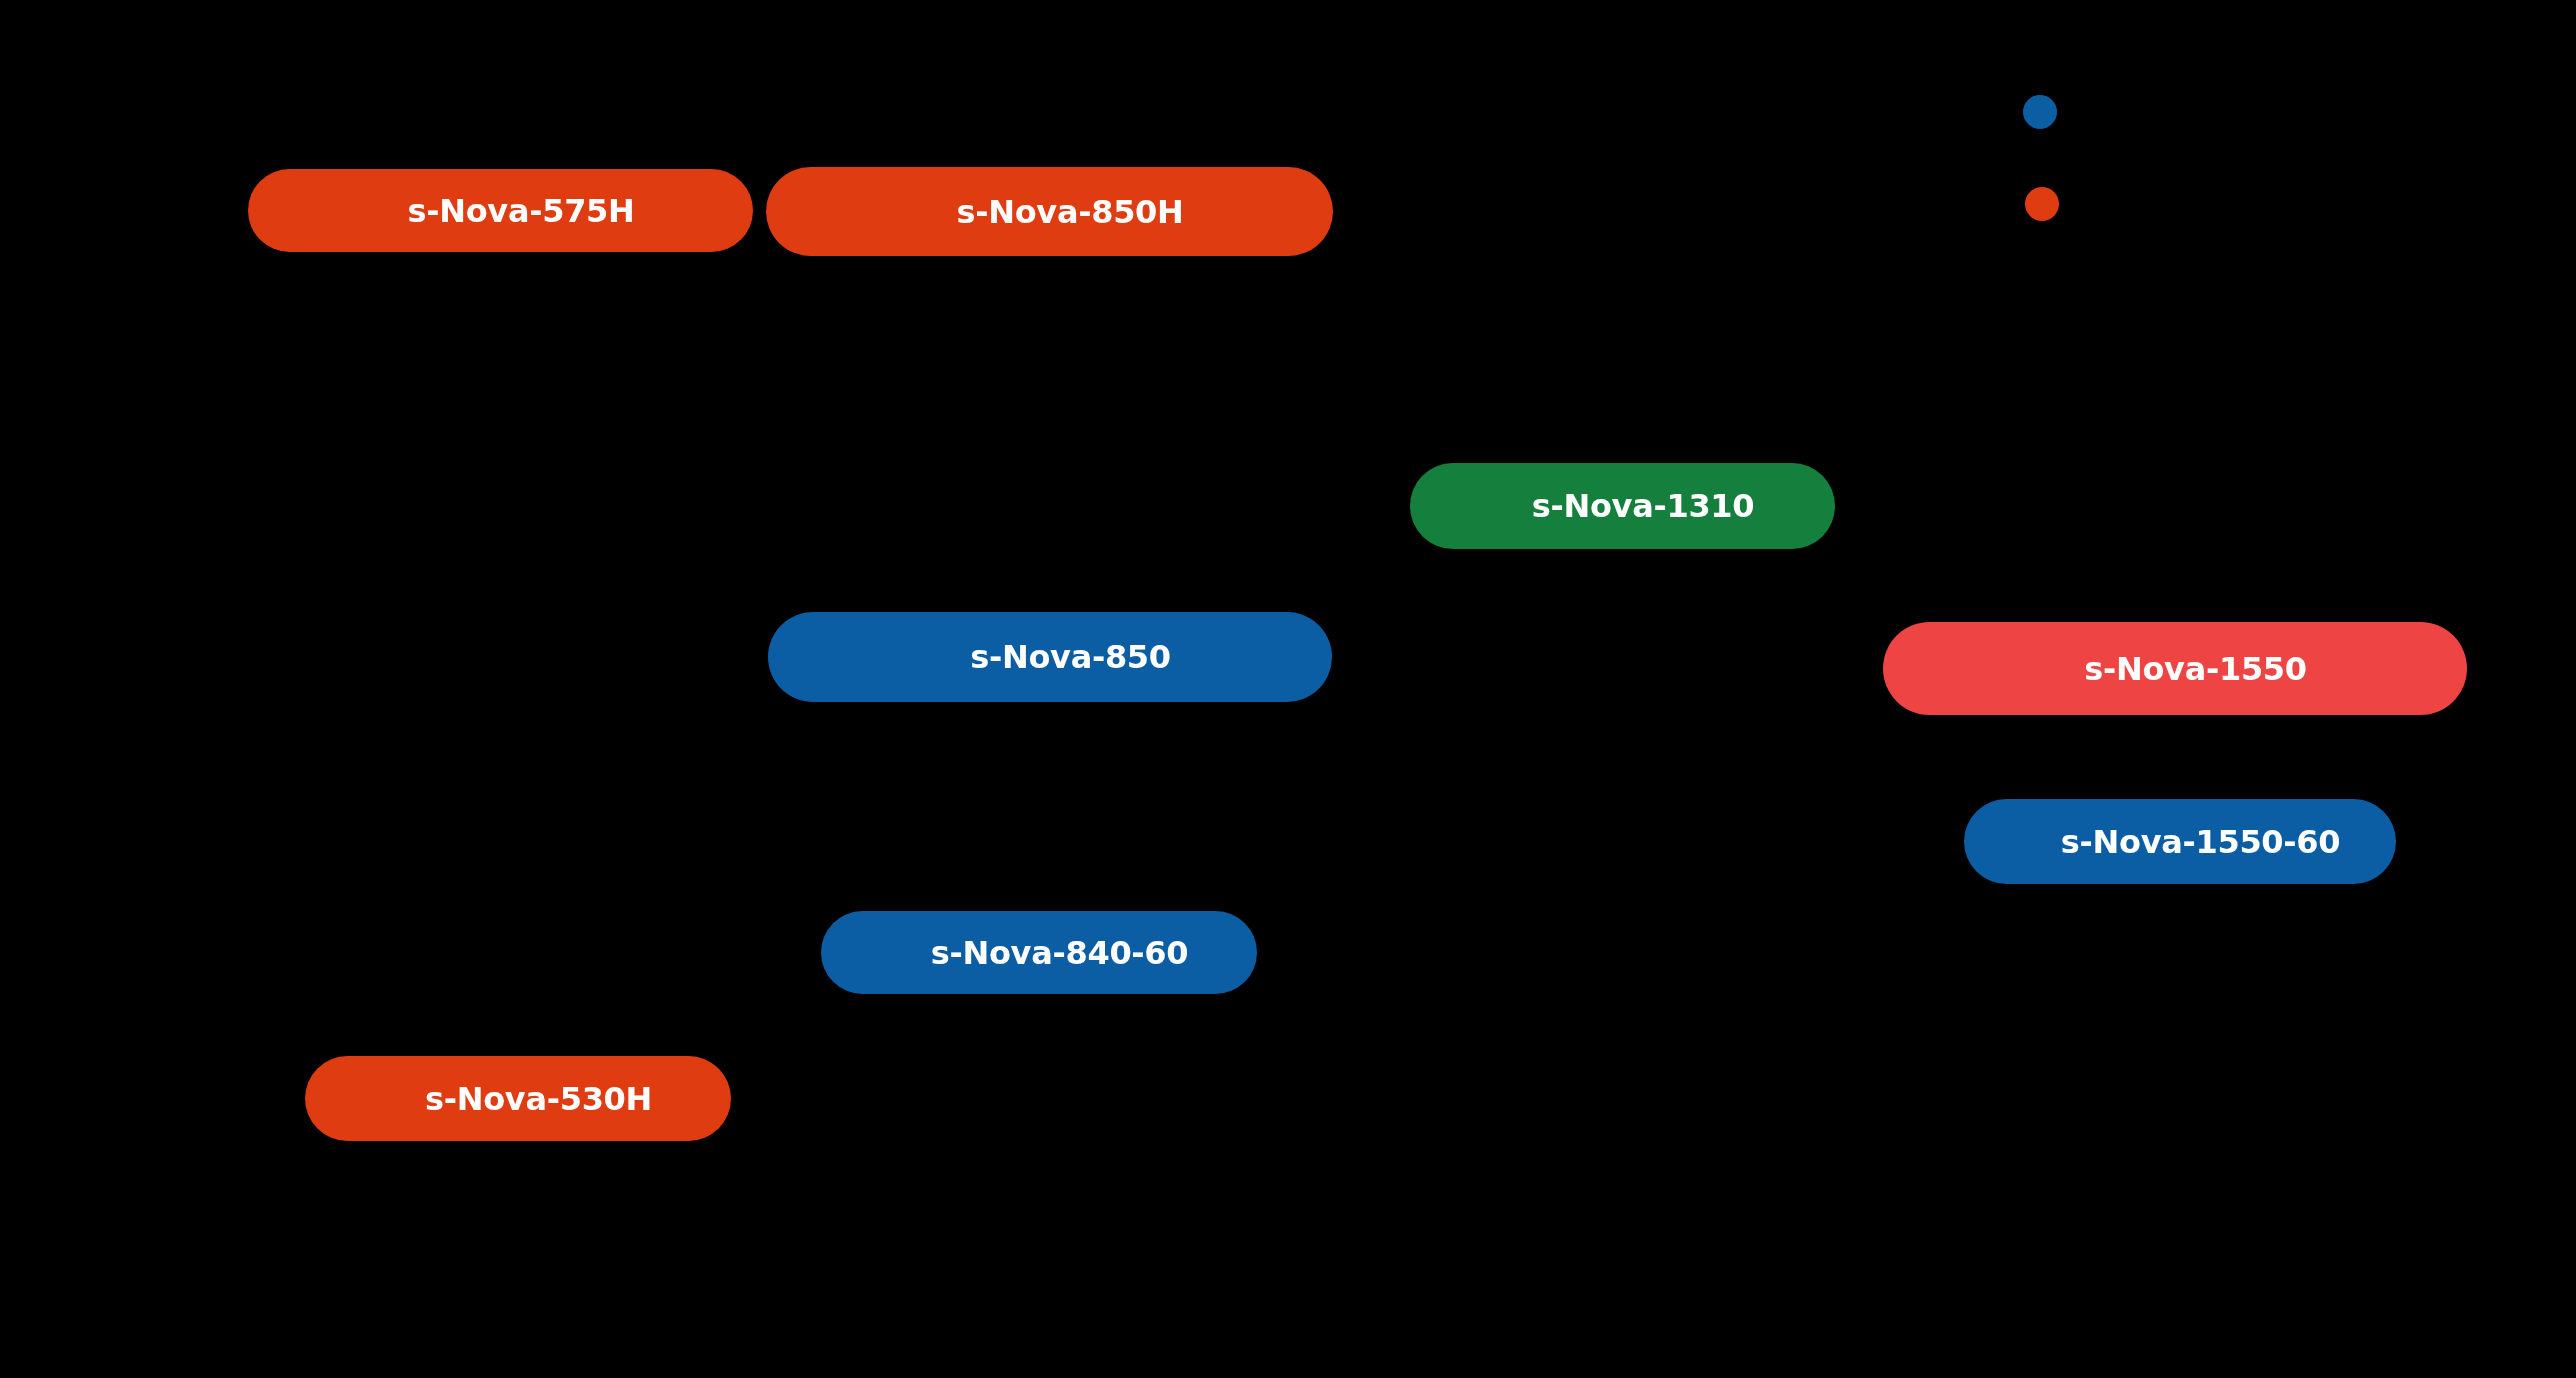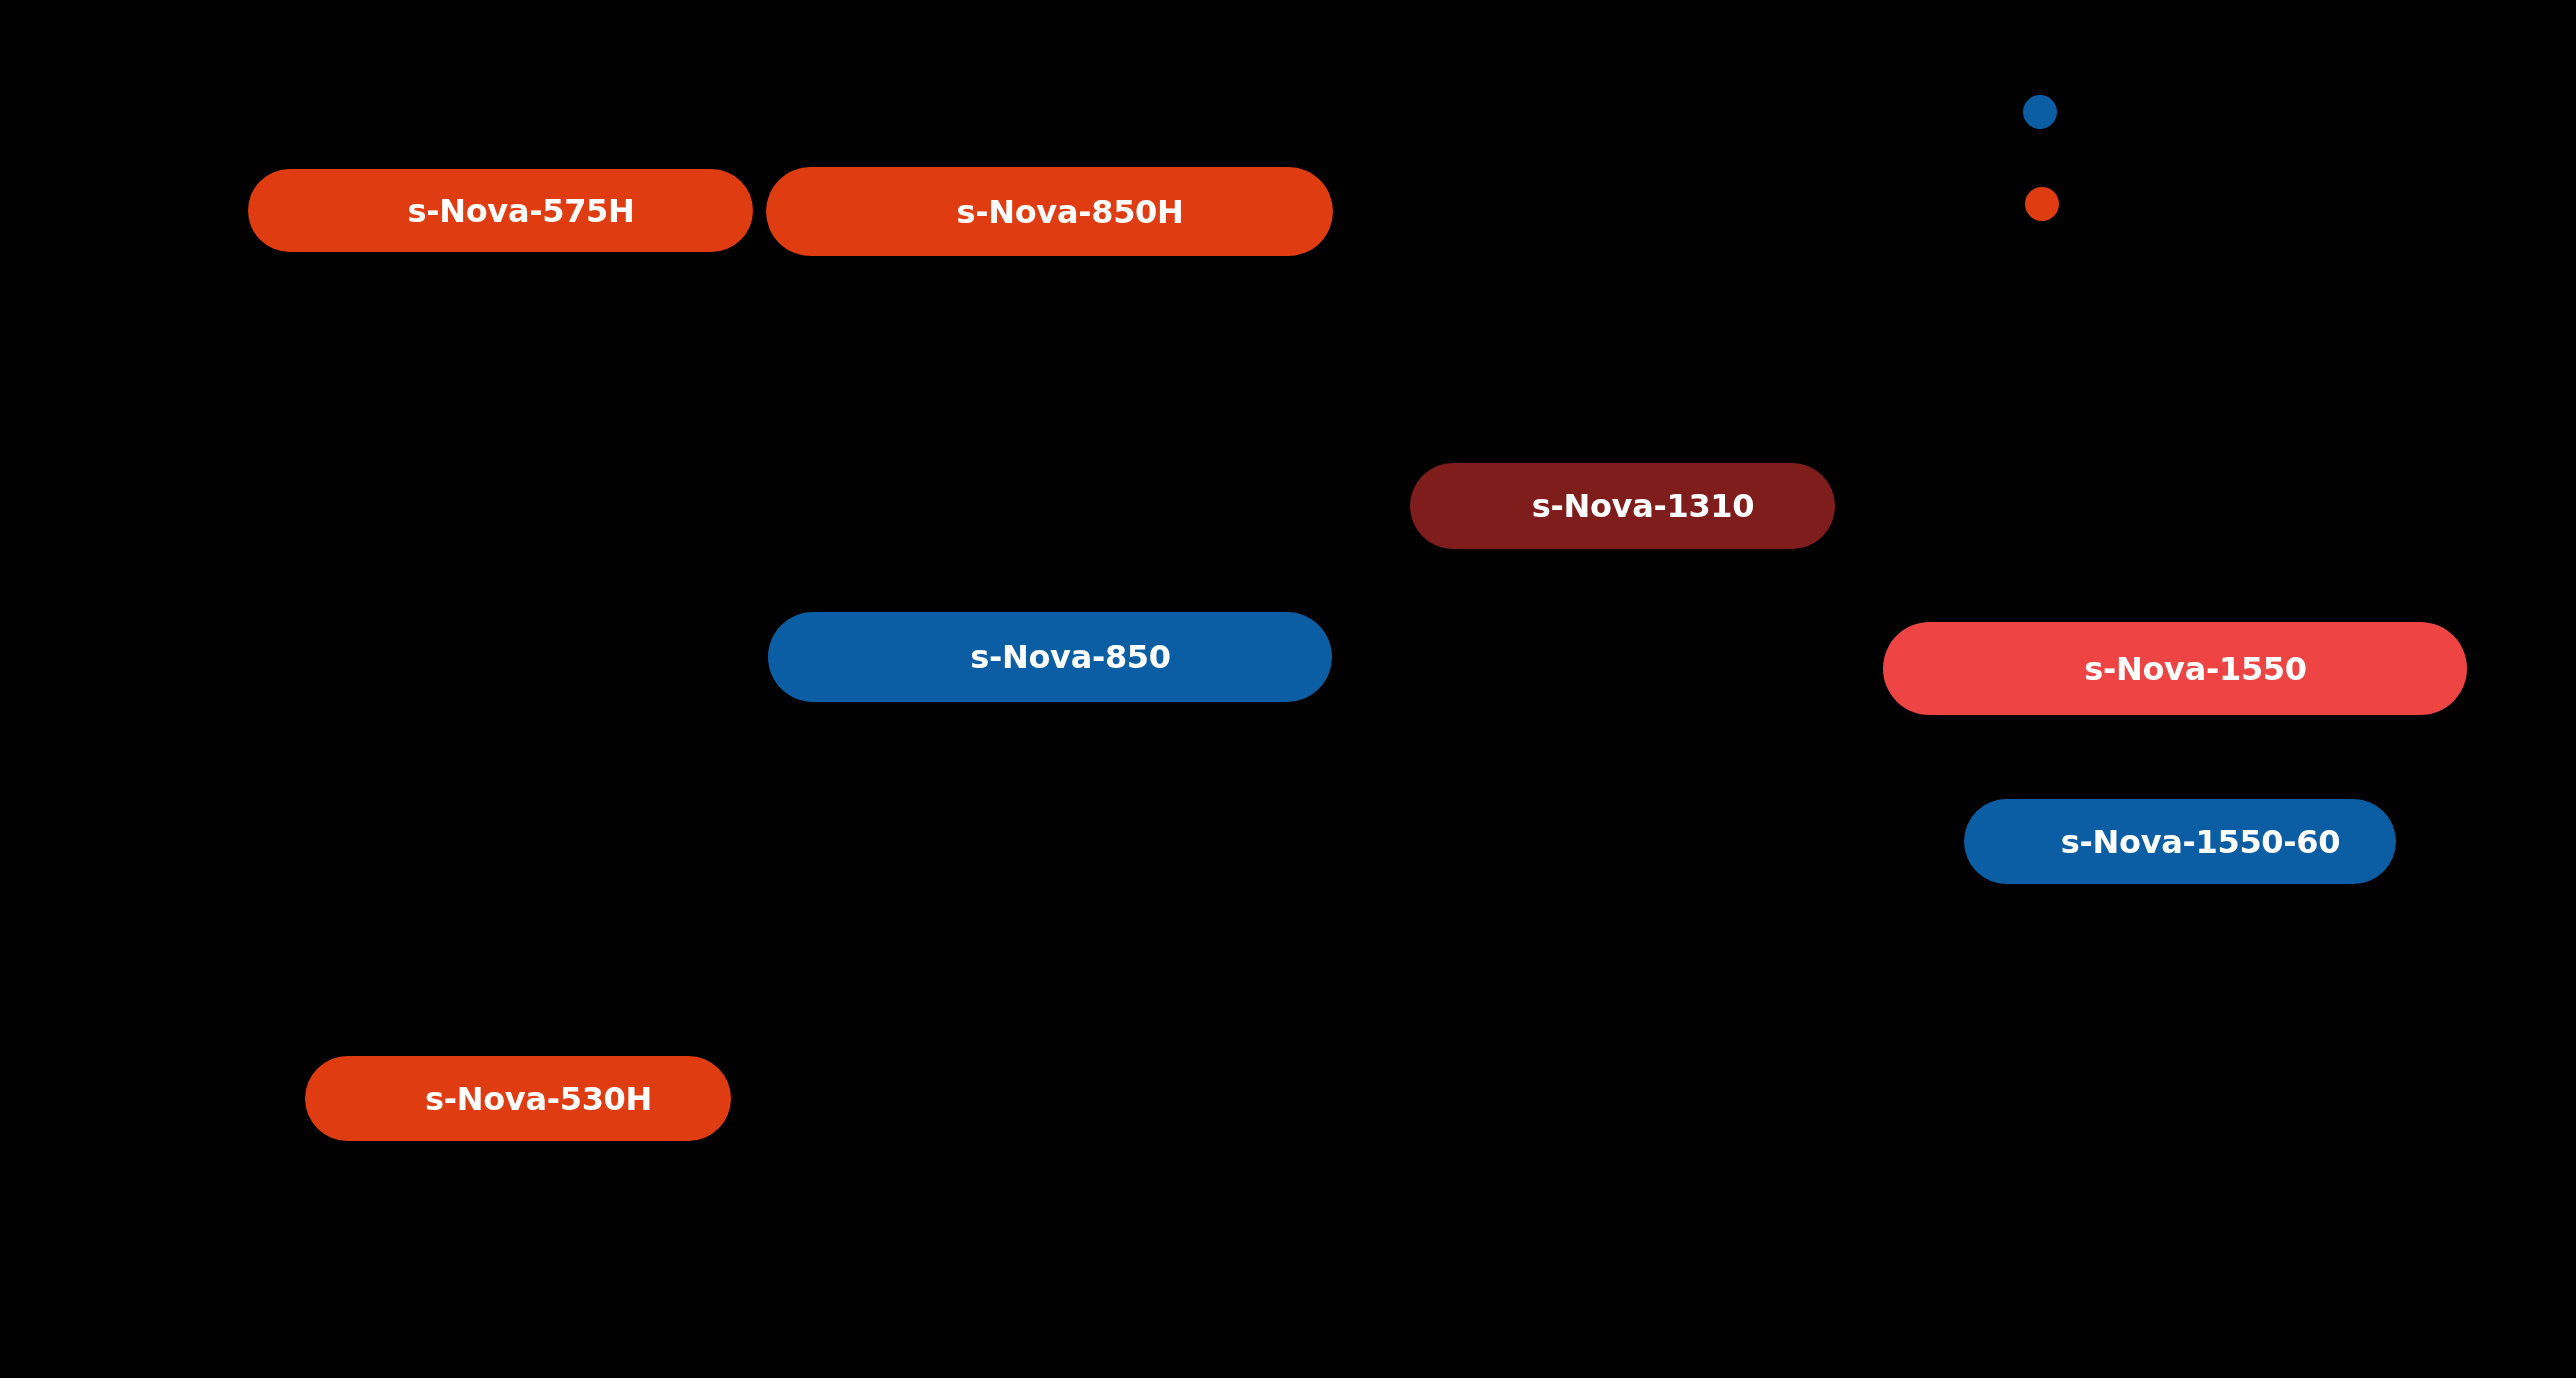--- a/index.html
+++ b/index.html
@@ -62,31 +62,34 @@
 <body>
 
 <div id="stage">
 
   <div class="pill" style="left: 248px; top: 169px; width: 505px; height: 83px; background: rgb(224, 60, 17);">
     <span class="pill-label">s-Nova-575H</span>
   </div>
   <div class="pill" style="left: 766px; top: 167px; width: 567px; height: 89px; background: rgb(224, 60, 17);">
     <span class="pill-label">s-Nova-850H</span>
   </div>
-  <div class="pill" style="left: 1410px; top: 463px; width: 425px; height: 86px; background: #7f1d1d;">
+  <div class="pill" style="left: 1410px; top: 463px; width: 425px; height: 86px; background: #15803d;">
     <span class="pill-label">s-Nova-1310</span>
   </div>
   <div class="pill" style="left: 768px; top: 612px; width: 564px; height: 90px; background: rgb(11, 94, 164); text-align: center;">
     <span class="pill-label">s-Nova-850</span>
   </div>
   <div class="pill" style="left: 1883px; top: 622px; width: 584px; height: 93px; background: #ef4444;">
     <span class="pill-label">s-Nova-1550</span>
   </div>
   <div class="pill" style="left: 1964px; top: 799px; width: 432px; height: 85px; background: rgb(11, 94, 164);">
     <span class="pill-label">s-Nova-1550-60</span>
+  </div>
+  <div class="pill" style="left: 821px; top: 911px; width: 436px; height: 83px; background: rgb(11, 94, 164);">
+    <span class="pill-label">s-Nova-840-60</span>
   </div>
   <div class="pill" style="left: 305px; top: 1056px; width: 426px; height: 85px; background: rgb(224, 60, 17); justify-content: center;">
     <span class="pill-label">s-Nova-530H</span>
   </div>
 
   <div class="legend">
     <div class="legend-row" style="left: 2023px; top: 95px;">
       <span class="legend-swatch" style="background: rgb(11, 94, 164);"></span>
       <span class="legend-label"></span>
     </div>

